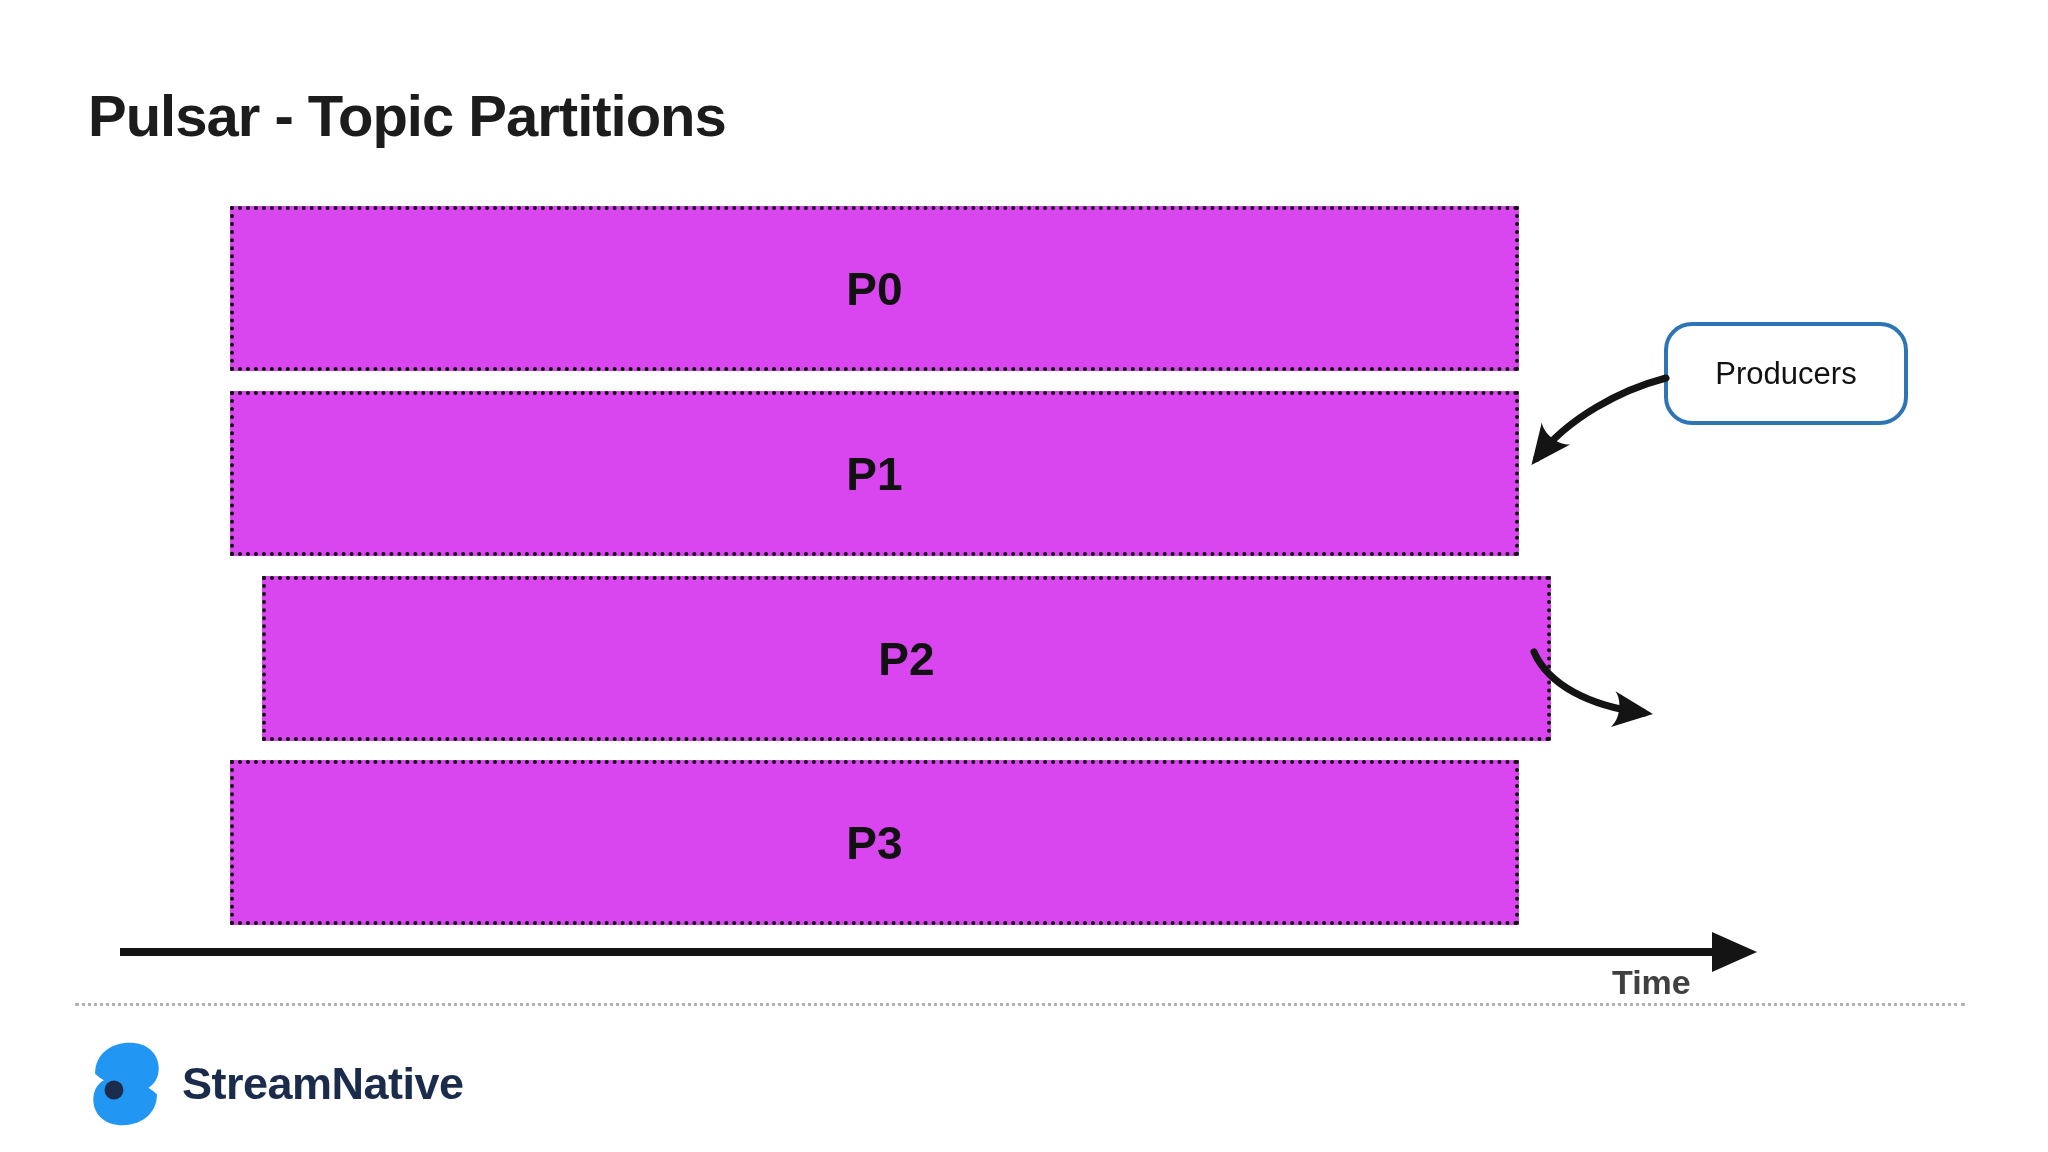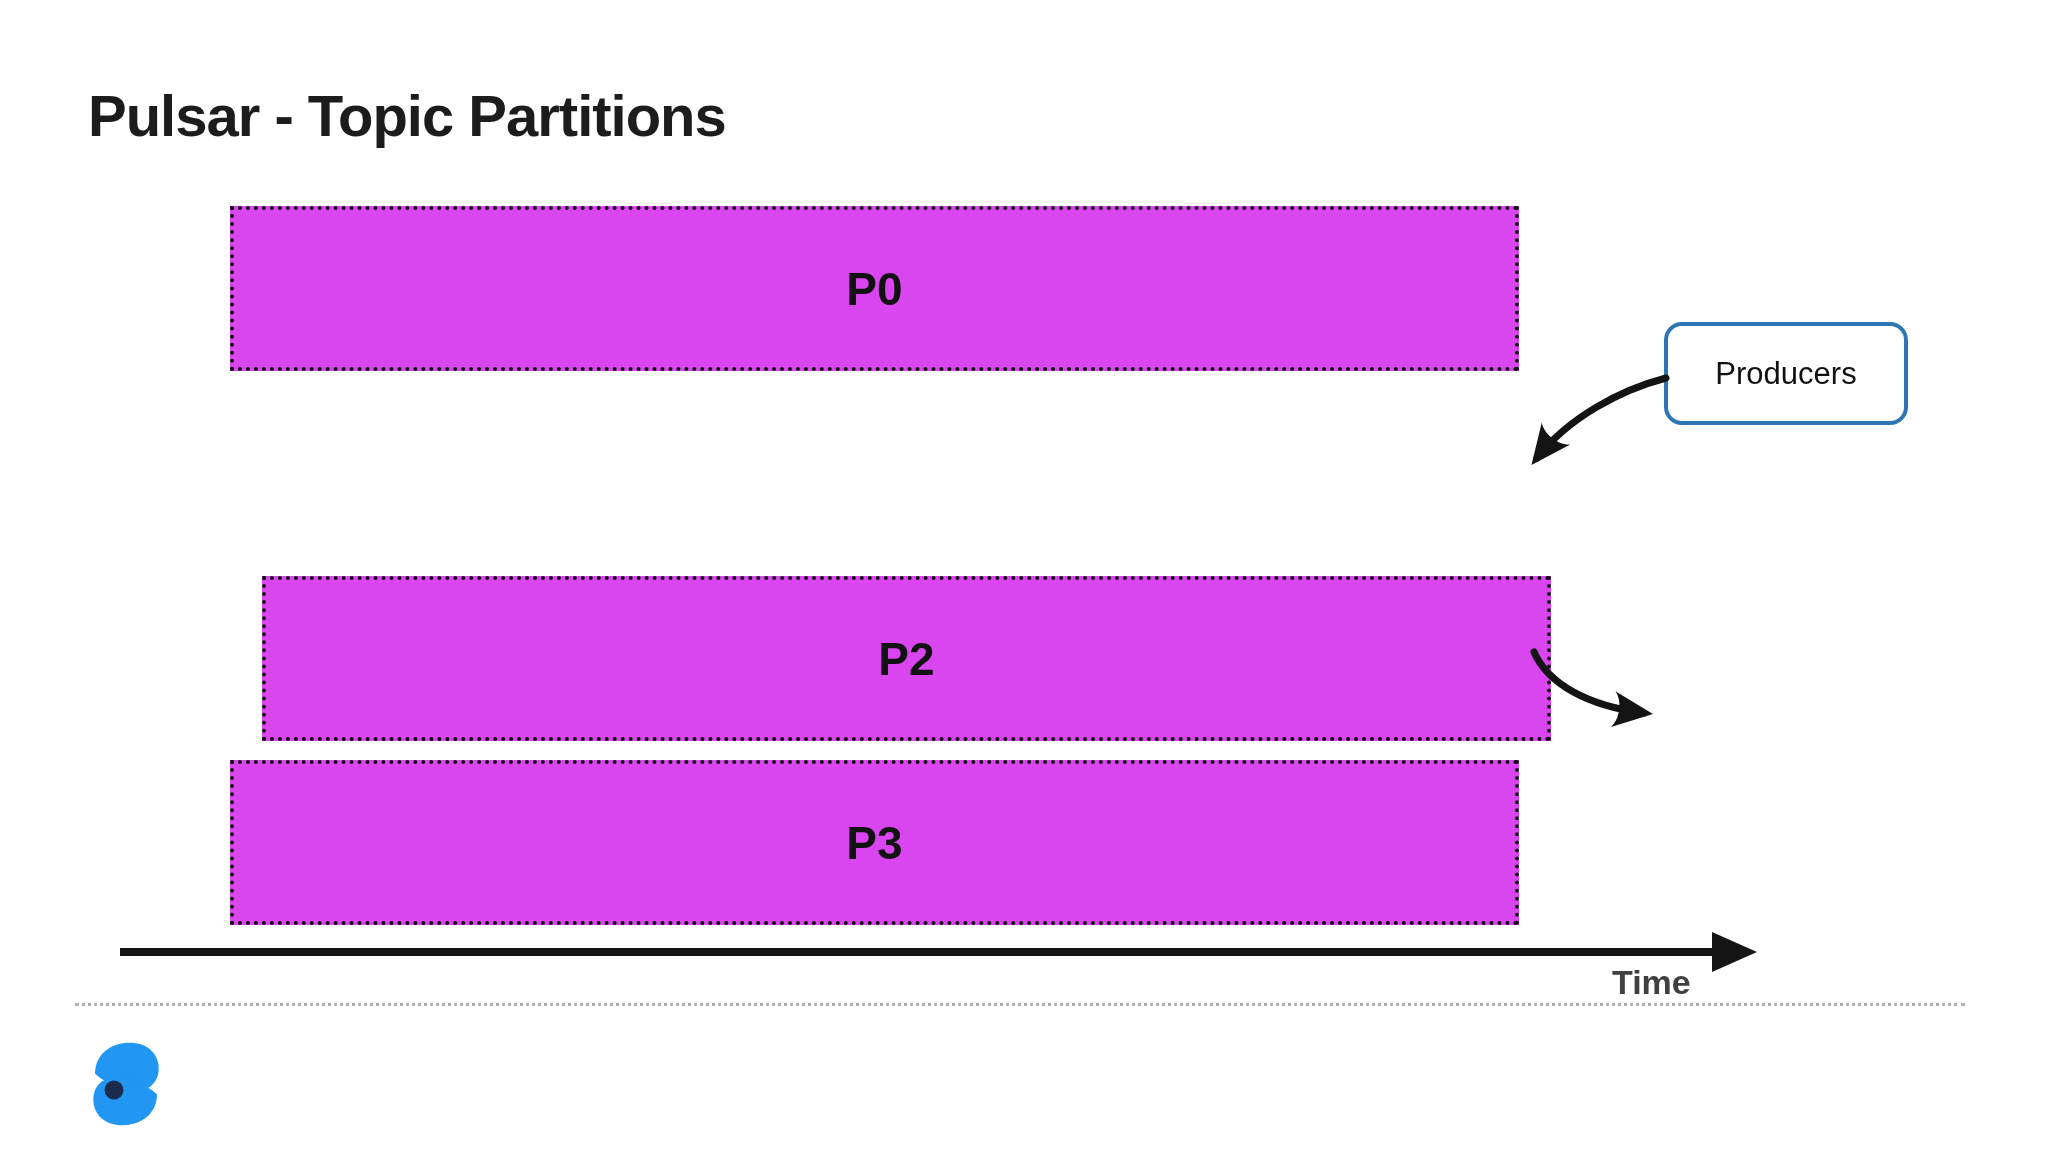--- a/index.html
+++ b/index.html
@@ -37,21 +37,21 @@
     font-weight: bold;
     color: #111111;
   }
   .actor-box {
     position: absolute;
     left: 1664px;
     width: 244px;
     height: 103px;
     background: #ffffff;
     border: 4px solid #2E75B6;
-    border-radius: 18px;
+    border-radius: 28px;
     box-sizing: border-box;
     display: flex;
     align-items: center;
     justify-content: center;
   }
   .actor-label {
     font-size: 31px;
     color: #111111;
   }
   #arrows {
@@ -99,20 +99,23 @@
 </head>
 <body>
 
 <div id="canvas">
 
   <div class="page-title">Pulsar - Topic Partitions</div>
 
   <div class="partition-bar" style="top:206px;">
     <span class="partition-label">P0</span>
   </div>
+  <div class="partition-bar" style="top:391px;">
+    <span class="partition-label">P1</span>
+  </div>
   <div class="partition-bar" style="top:576px;margin-left:32px;">
     <span class="partition-label">P2</span>
   </div>
   <div class="partition-bar" style="top:760px;">
     <span class="partition-label">P3</span>
   </div>
 
   <div class="actor-box" style="top:322px;">
     <span class="actor-label">Producers</span>
   </div>
@@ -135,15 +138,16 @@
   <div class="time-label">Time</div>
 
   <div class="divider"></div>
 
   <div class="brand">
     <svg class="brand-mark" viewBox="0 0 88 100" xmlns="http://www.w3.org/2000/svg">
       <path d="M 8 38 C 8 14 28 2 48 2 C 68 2 82 14 82 32 C 82 50 68 60 50 58 C 36 56 22 50 8 38 Z" fill="#2196F3"></path>
       <path d="M 80 62 C 80 86 60 98 40 98 C 20 98 6 86 6 68 C 6 50 20 40 38 42 C 52 44 66 50 80 62 Z" fill="#2196F3"></path>
       <circle cx="30" cy="57" r="11" fill="#1B2B4B"></circle>
     </svg>
+    <span class="brand-name">StreamNative</span>
   </div>
 
 </div>
 
 </body></html>

